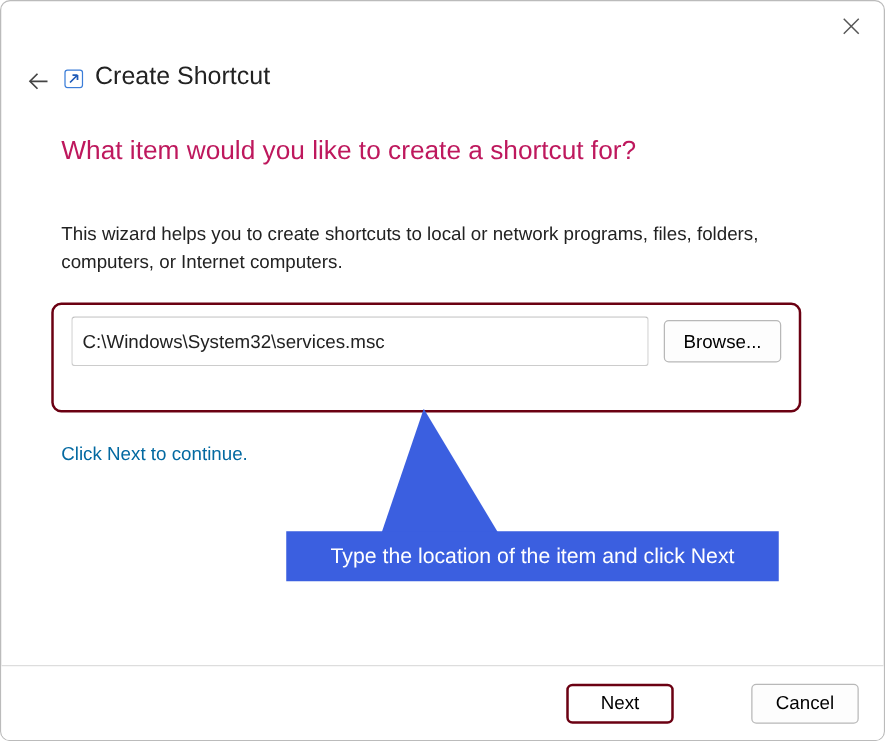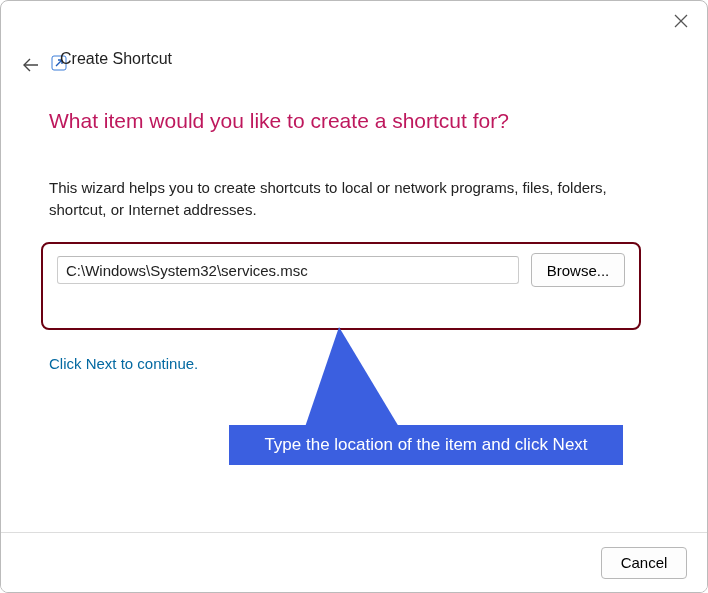--- a/index.html
+++ b/index.html
@@ -14,32 +14,32 @@
     border:1px solid #bbb;
     border-radius:8px;
     overflow:hidden;
   }
   .close-row { position:absolute; top:10px; right:16px; }
   .close-btn { width:20px; height:20px; border:none; background:transparent; cursor:pointer; padding:0; display:flex; align-items:center; justify-content:center; }
   .close-btn svg { stroke:#555; }
   .back-btn { position:absolute; top:52px; left:18px; width:24px; height:24px; border:none; background:transparent; cursor:pointer; padding:0; display:flex; align-items:center; justify-content:center; }
   .back-btn svg { stroke:#444; }
   .shortcut-icon { position:absolute; top:54px; left:50px; width:16px; height:16px; }
-  .title-label { position:absolute; top:49px; left:59px; font-size:16px; color:#222; }
+  .title-label { position:absolute; top:49px; left:75px; font-size:20px; color:#222; }
   .heading { position:absolute; top:108px; left:48px; color:#be185d; font-size:21px; font-weight:400; }
   .intro { position:absolute; top:176px; left:48px; right:48px; font-size:15px; color:#222; line-height:1.45; }
   .highlight-box {
     position:absolute; top:241px; left:40px; width:600px; height:88px;
     border:2.5px solid #6b0012; border-radius:8px;
     padding:9px 14px 0 14px;
   }
   .loc-label { font-size:15px; color:#222; display:block; margin-bottom:4px; }
   .loc-row { display:flex; align-items:center; gap:12px; }
   .loc-input {
-    flex:1; height:28px; border:1px solid #ccc; border-top-color:#bbb;
+    flex:1; height:40px; border:1px solid #ccc; border-top-color:#bbb;
     border-radius:3px; padding:0 8px; font-size:15px; font-family:inherit;
     color:#222; background:#fff;
   }
   .browse-btn {
     width:94px; height:34px; border:1px solid #b8b8b8; border-radius:4px;
     background:#fdfdfd; font-size:15px; font-family:inherit; cursor:pointer;
   }
   .continue { position:absolute; top:354px; left:48px; font-size:15px; color:#0369a1; }
   .callout-arrow {
     position:absolute; top:326px; left:304px; width:0; height:0;
@@ -57,21 +57,21 @@
     border-top:1px solid #ddd; background:#fff;
     display:flex; align-items:center; justify-content:flex-end;
     padding-right:20px; gap:14px;
   }
   .next-btn {
     width:86px; height:32px; border:2.5px solid #6b0012; border-radius:5px;
     background:#fff; font-size:15px; font-family:inherit; cursor:pointer;
   }
   .cancel-btn {
     width:86px; height:32px; border:1px solid #b8b8b8; border-radius:4px;
-    background:#fdfdfd; font-size:15px; font-family:inherit; cursor:pointer;
+    background:#fdfdfd; font-size:15px; font-family:inherit; cursor:pointer;margin-left:48px;
   }
 </style>
 </head>
 <body>
 
 <div class="close-row">
   <button class="close-btn">
     <svg width="14" height="14" viewBox="0 0 14 14" fill="none" stroke-width="1.2">
         <line x1="1" y1="1" x2="13" y2="13"></line>
         <line x1="13" y1="1" x2="1" y2="13"></line>
@@ -88,29 +88,30 @@
 
 <svg class="shortcut-icon" viewBox="0 0 16 16">
   <rect x="1" y="1" width="14" height="14" rx="2" fill="#fff" stroke="#3b7dd8" stroke-width="1"></rect>
   <path d="M5 11 L11 5 M11 5 L7 5 M11 5 L11 9" stroke="#1e5bb8" stroke-width="1.4" fill="none"></path>
 </svg>
 
 <div class="title-label">Create Shortcut</div>
 
 <div class="heading">What item would you like to create a shortcut for?</div>
 
-<div class="intro">This wizard helps you to create shortcuts to local or network programs, files, folders, shortcut, or Internet addresses.</div>
+<div class="intro">This wizard helps you to create shortcuts to local or network programs, files, folders, computers, or Internet computers.</div>
 
 <div class="highlight-box">
   <div class="loc-row">
     <input class="loc-input" type="text" value="C:\Windows\System32\services.msc" style="">
     <button class="browse-btn">Browse...</button>
   </div>
 </div>
 
 <div class="continue">Click Next to continue.</div>
 
 <div class="callout-arrow"></div>
 <div class="callout-box">Type the location of the item and click Next</div>
 
 <div class="footer">
+  <button class="next-btn">Next</button>
   <button class="cancel-btn">Cancel</button>
 </div>
 
 </body></html>

